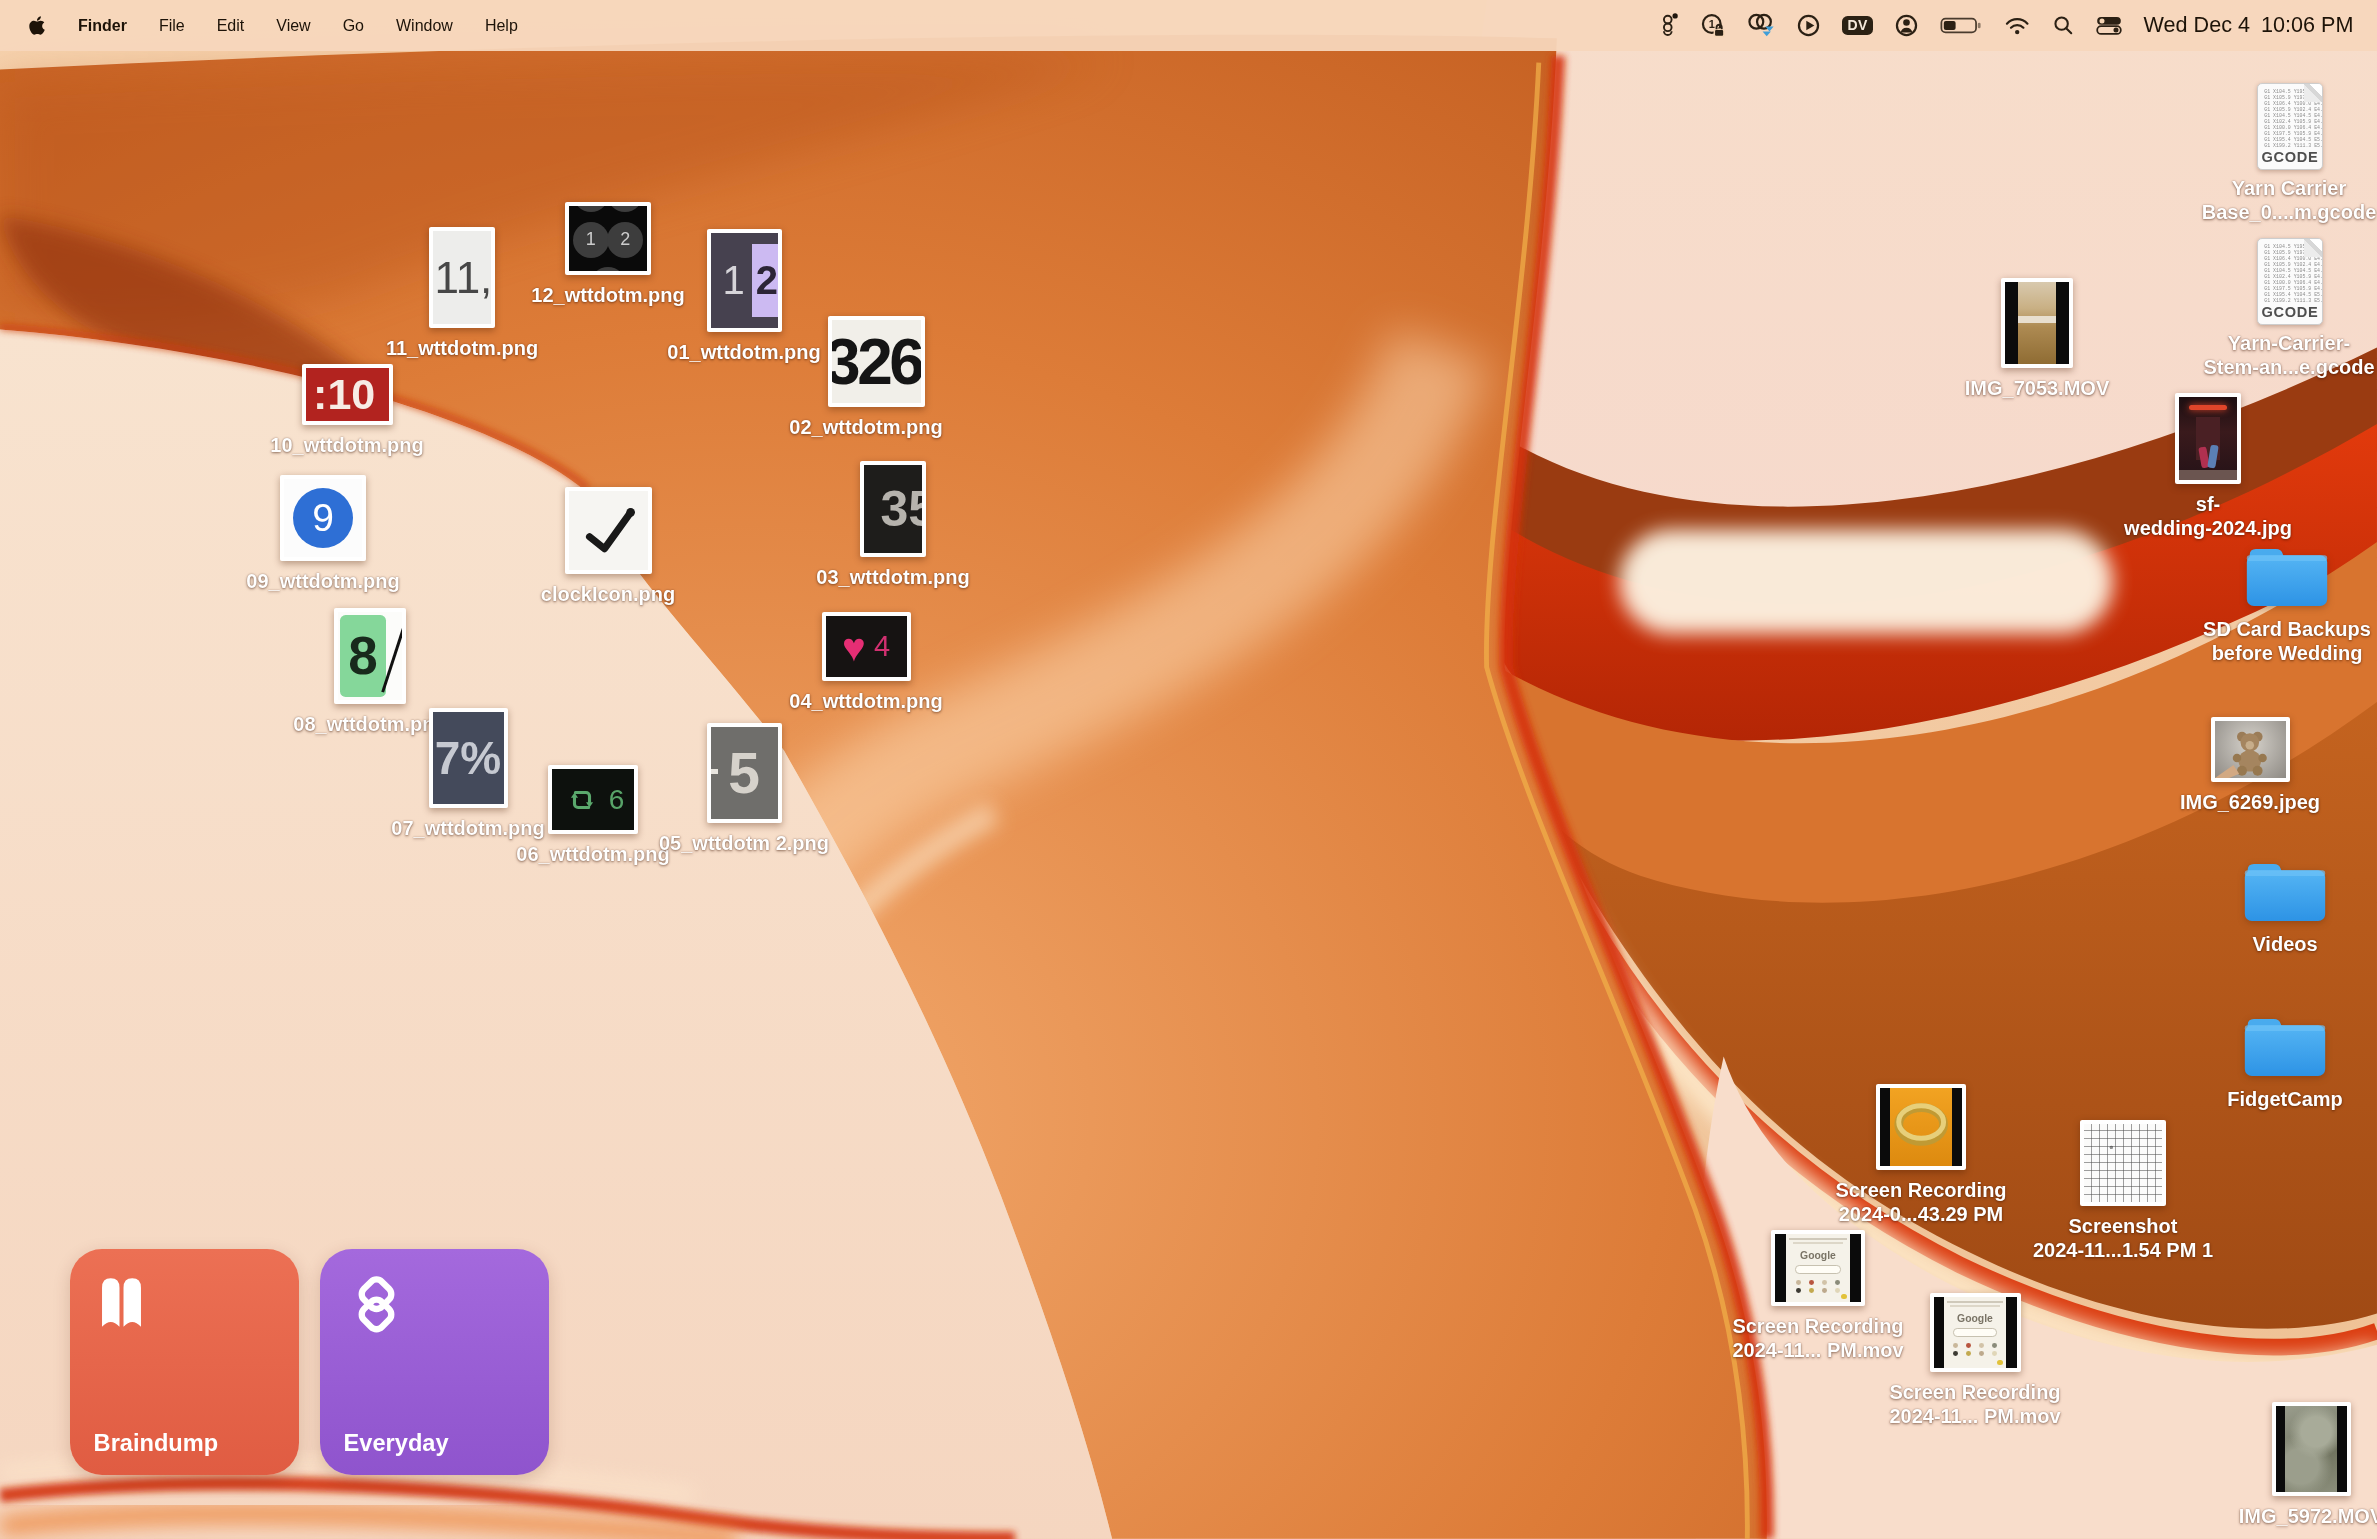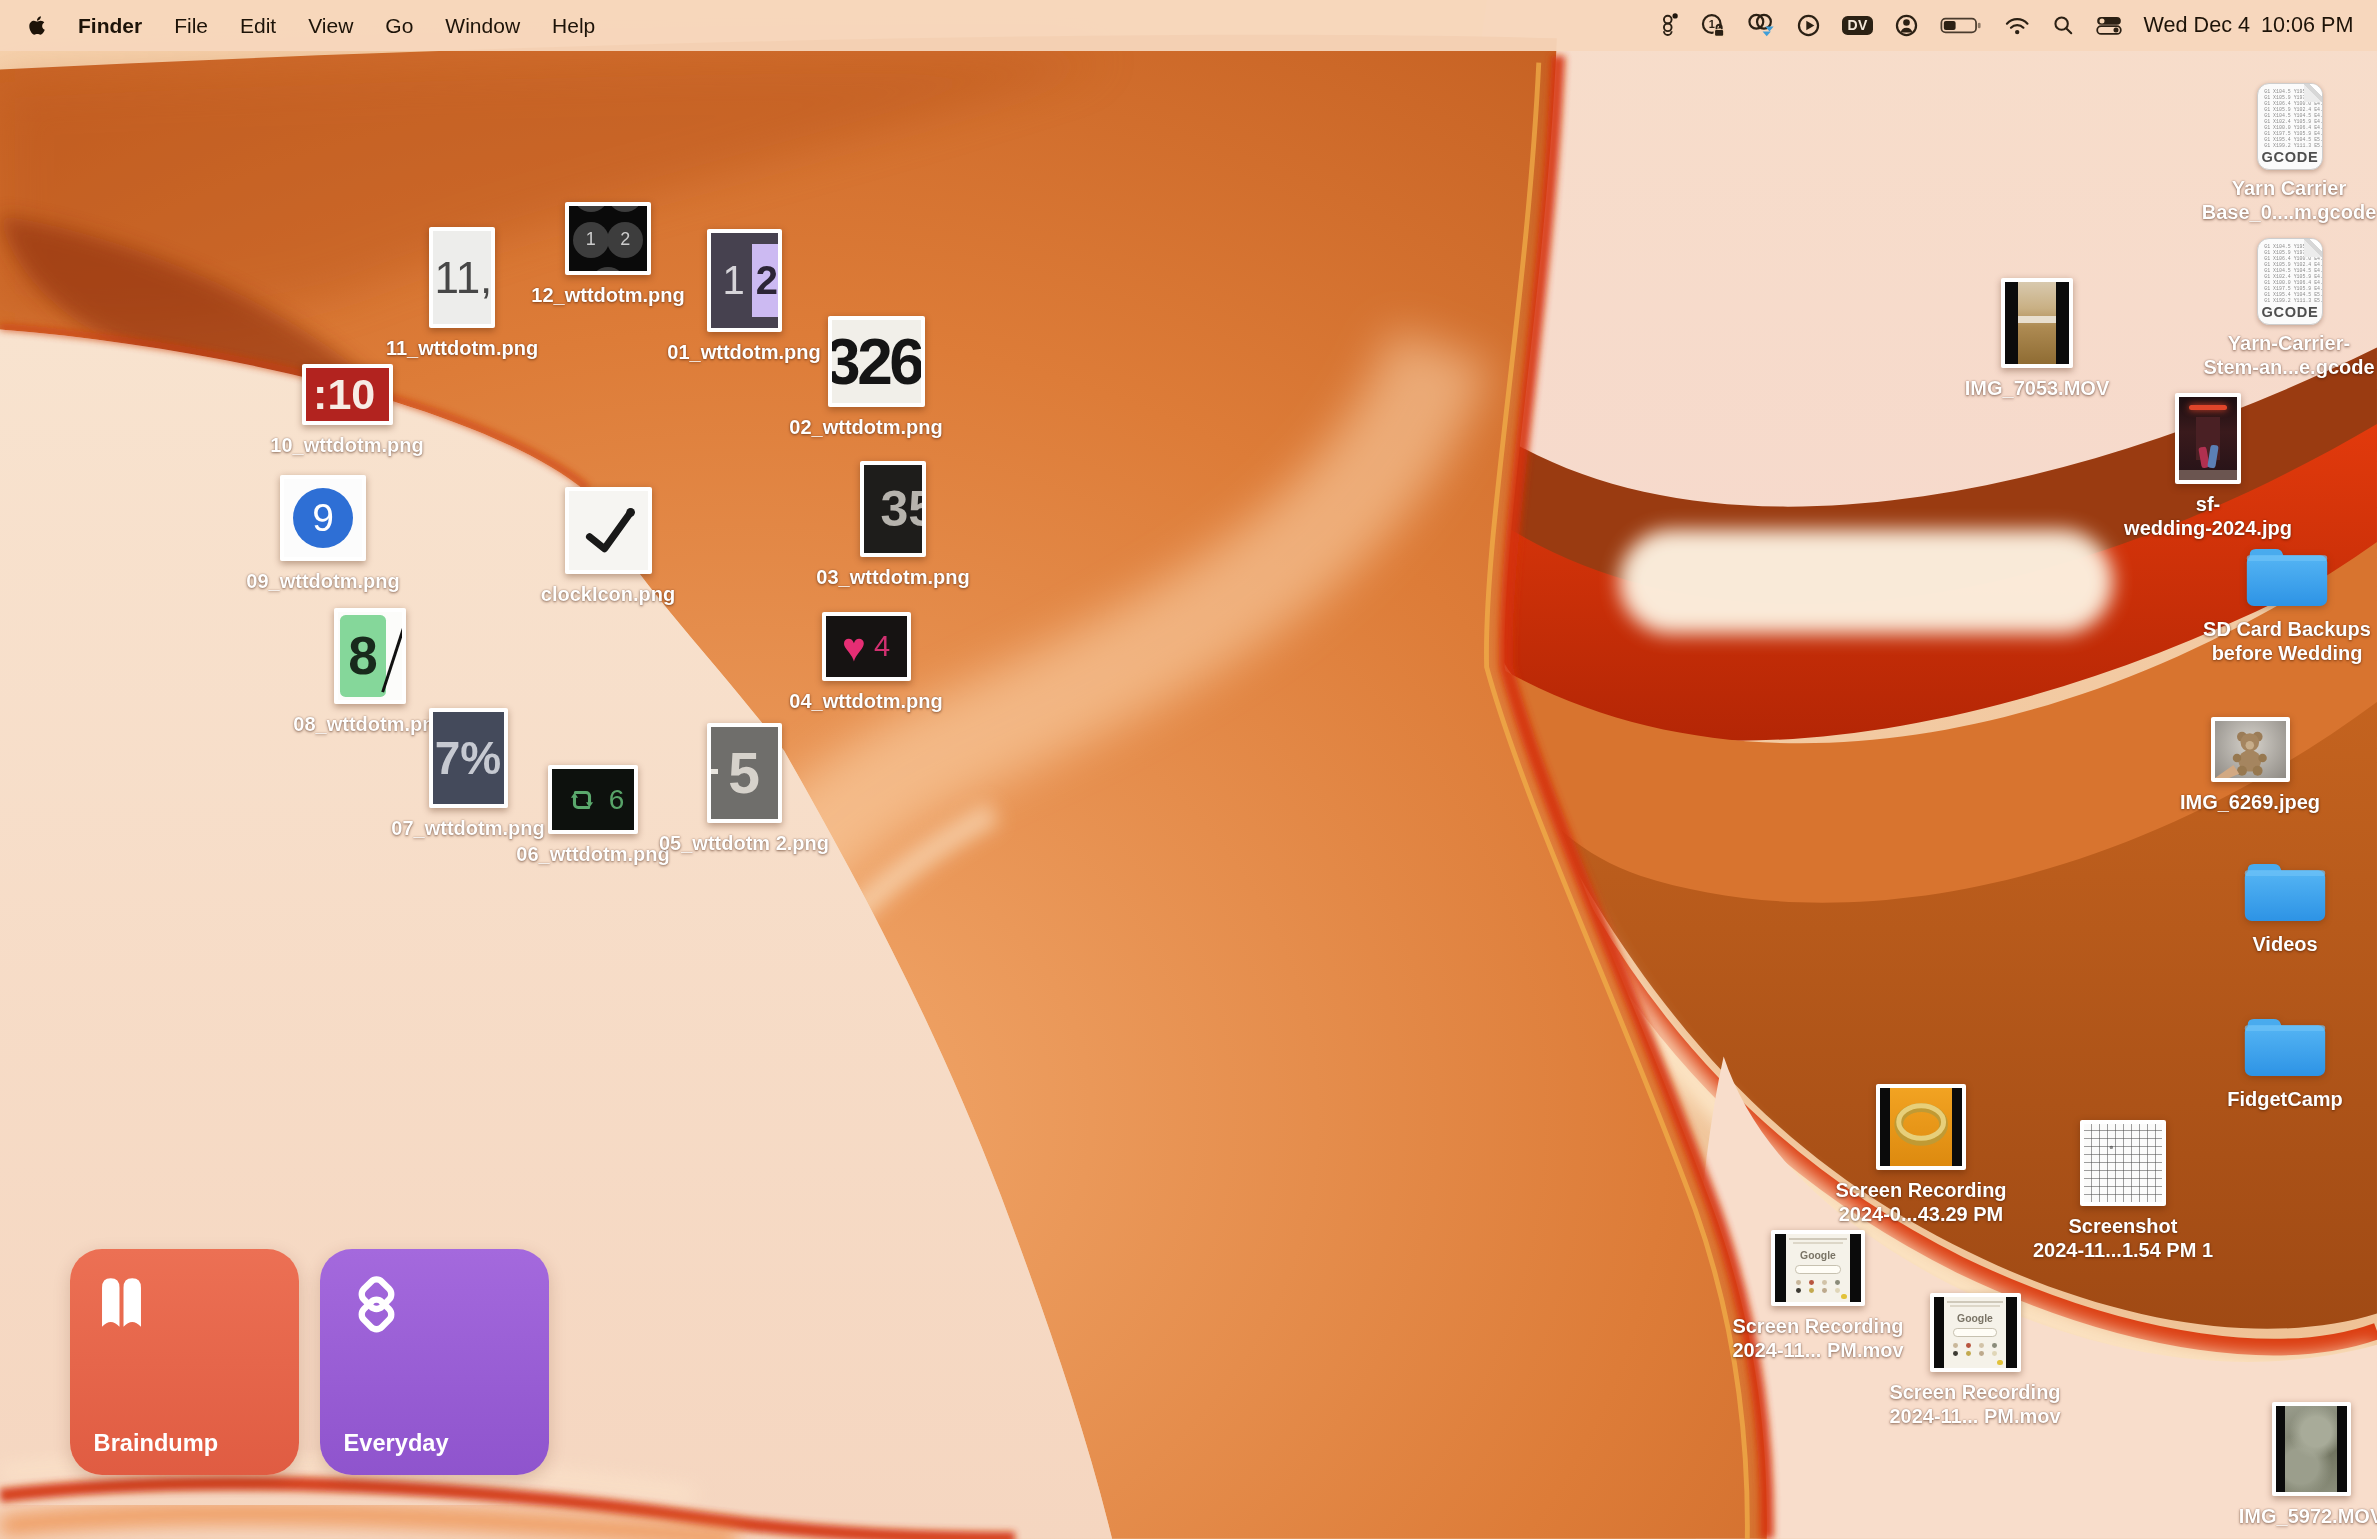--- a/index.html
+++ b/index.html
@@ -5,21 +5,21 @@
   html,body{margin:0;padding:0;}
   body{width:2377px;height:1539px;overflow:hidden;position:relative;
        font-family:"Liberation Sans","DejaVu Sans",sans-serif;}
   
   #wallpaper{position:absolute;inset:0;}
   
   #menubar{position:absolute;left:0;top:0;width:100%;height:51px;
     background:rgba(247,215,188,.94);display:flex;align-items:center;
     justify-content:space-between;color:#1d1308;}
   .mb-left{display:flex;align-items:center;gap:32px;margin-left:28px;}
-  .mb-left .mitem{font-size:21px;color:#1d1308;}
+  .mb-left .mitem{font-size:16px;color:#1d1308;}
   .mb-appname{font-weight:700;}
   .mb-right{display:flex;align-items:center;gap:21px;margin-right:23.6px;}
   .sicon{display:flex;align-items:center;justify-content:center;}
   .dvbadge{background:#2b2114;color:#f4e8da;font-size:14px;font-weight:800;
     letter-spacing:0.3px;border-radius:5.6px;padding:2.8px 5.6px;line-height:1;}
   .mb-clock{display:flex;gap:11px;font-size:21.6px;font-weight:500;color:#1d1308;}
   
   .dicon{position:absolute;width:222px;display:flex;flex-direction:column;align-items:center;}
   .th{position:relative;overflow:hidden;border:4.2px solid #fff;border-radius:2.1px;
       box-shadow:0 2.1px 7px rgba(70,25,0,.35);box-sizing:content-box;}
@@ -31,21 +31,21 @@
   .vbars{display:flex;width:100%;height:100%;background:#0b0b0b;justify-content:center;}
   .gg{background:#f5f2e9;height:100%;display:flex;flex-direction:column;align-items:center;position:relative;text-align:center;}
   .gg .bar1{width:92%;height:2.1px;background:#cfc9ba;margin-top:3.5px;}
   .gg .bar2{width:80%;height:2.1px;background:#ddd7c8;margin-top:2.8px;}
   .gg .brand{font-size:10.4px;font-weight:700;color:#7a7466;margin-top:5.6px;}
   .gg .search{width:70%;height:7px;border:0.7px solid #c7c1b0;border-radius:4.2px;margin-top:4.2px;background:#fffdf6;}
   .gg .dots{display:grid;grid-template-columns:repeat(4,1fr);gap:3.5px 8.3px;margin-top:5.6px;}
   .gg .dots i{width:4.9px;height:4.9px;border-radius:50%;display:block;}
   
   .gpage{position:relative;width:100%;height:100%;background:#fbfbfb;border:0.7px solid #cdcdcd;
-     border-radius:12px;overflow:hidden;box-shadow:0 1.4px 4.2px rgba(70,25,0,.25);}
+     border-radius:5px;overflow:hidden;box-shadow:0 1.4px 4.2px rgba(70,25,0,.25);}
   .gfold{position:absolute;top:0;right:0;width:18px;height:18px;
      background:linear-gradient(225deg,#fff 0 9px,#d7d7d7 9px 13.2px,#ececec 13.2px);}
   .glines{padding:4.9px 0 0 6.3px;font-family:"Liberation Mono","DejaVu Sans Mono",monospace;
      font-size:4.9px;line-height:6px;color:#8d8d8d;white-space:nowrap;}
   .gname{position:absolute;bottom:4.2px;left:0;width:100%;text-align:center;
      font-size:14.6px;font-weight:800;letter-spacing:0.7px;color:#4f4f4f;}
   
   .widget{position:absolute;width:229px;height:226px;border-radius:32px;
      box-shadow:0 5.6px 16.7px rgba(90,30,0,.18);}
   .widget .wlabel{position:absolute;left:23.6px;bottom:18px;color:#fff;font-size:23.6px;font-weight:600;}

